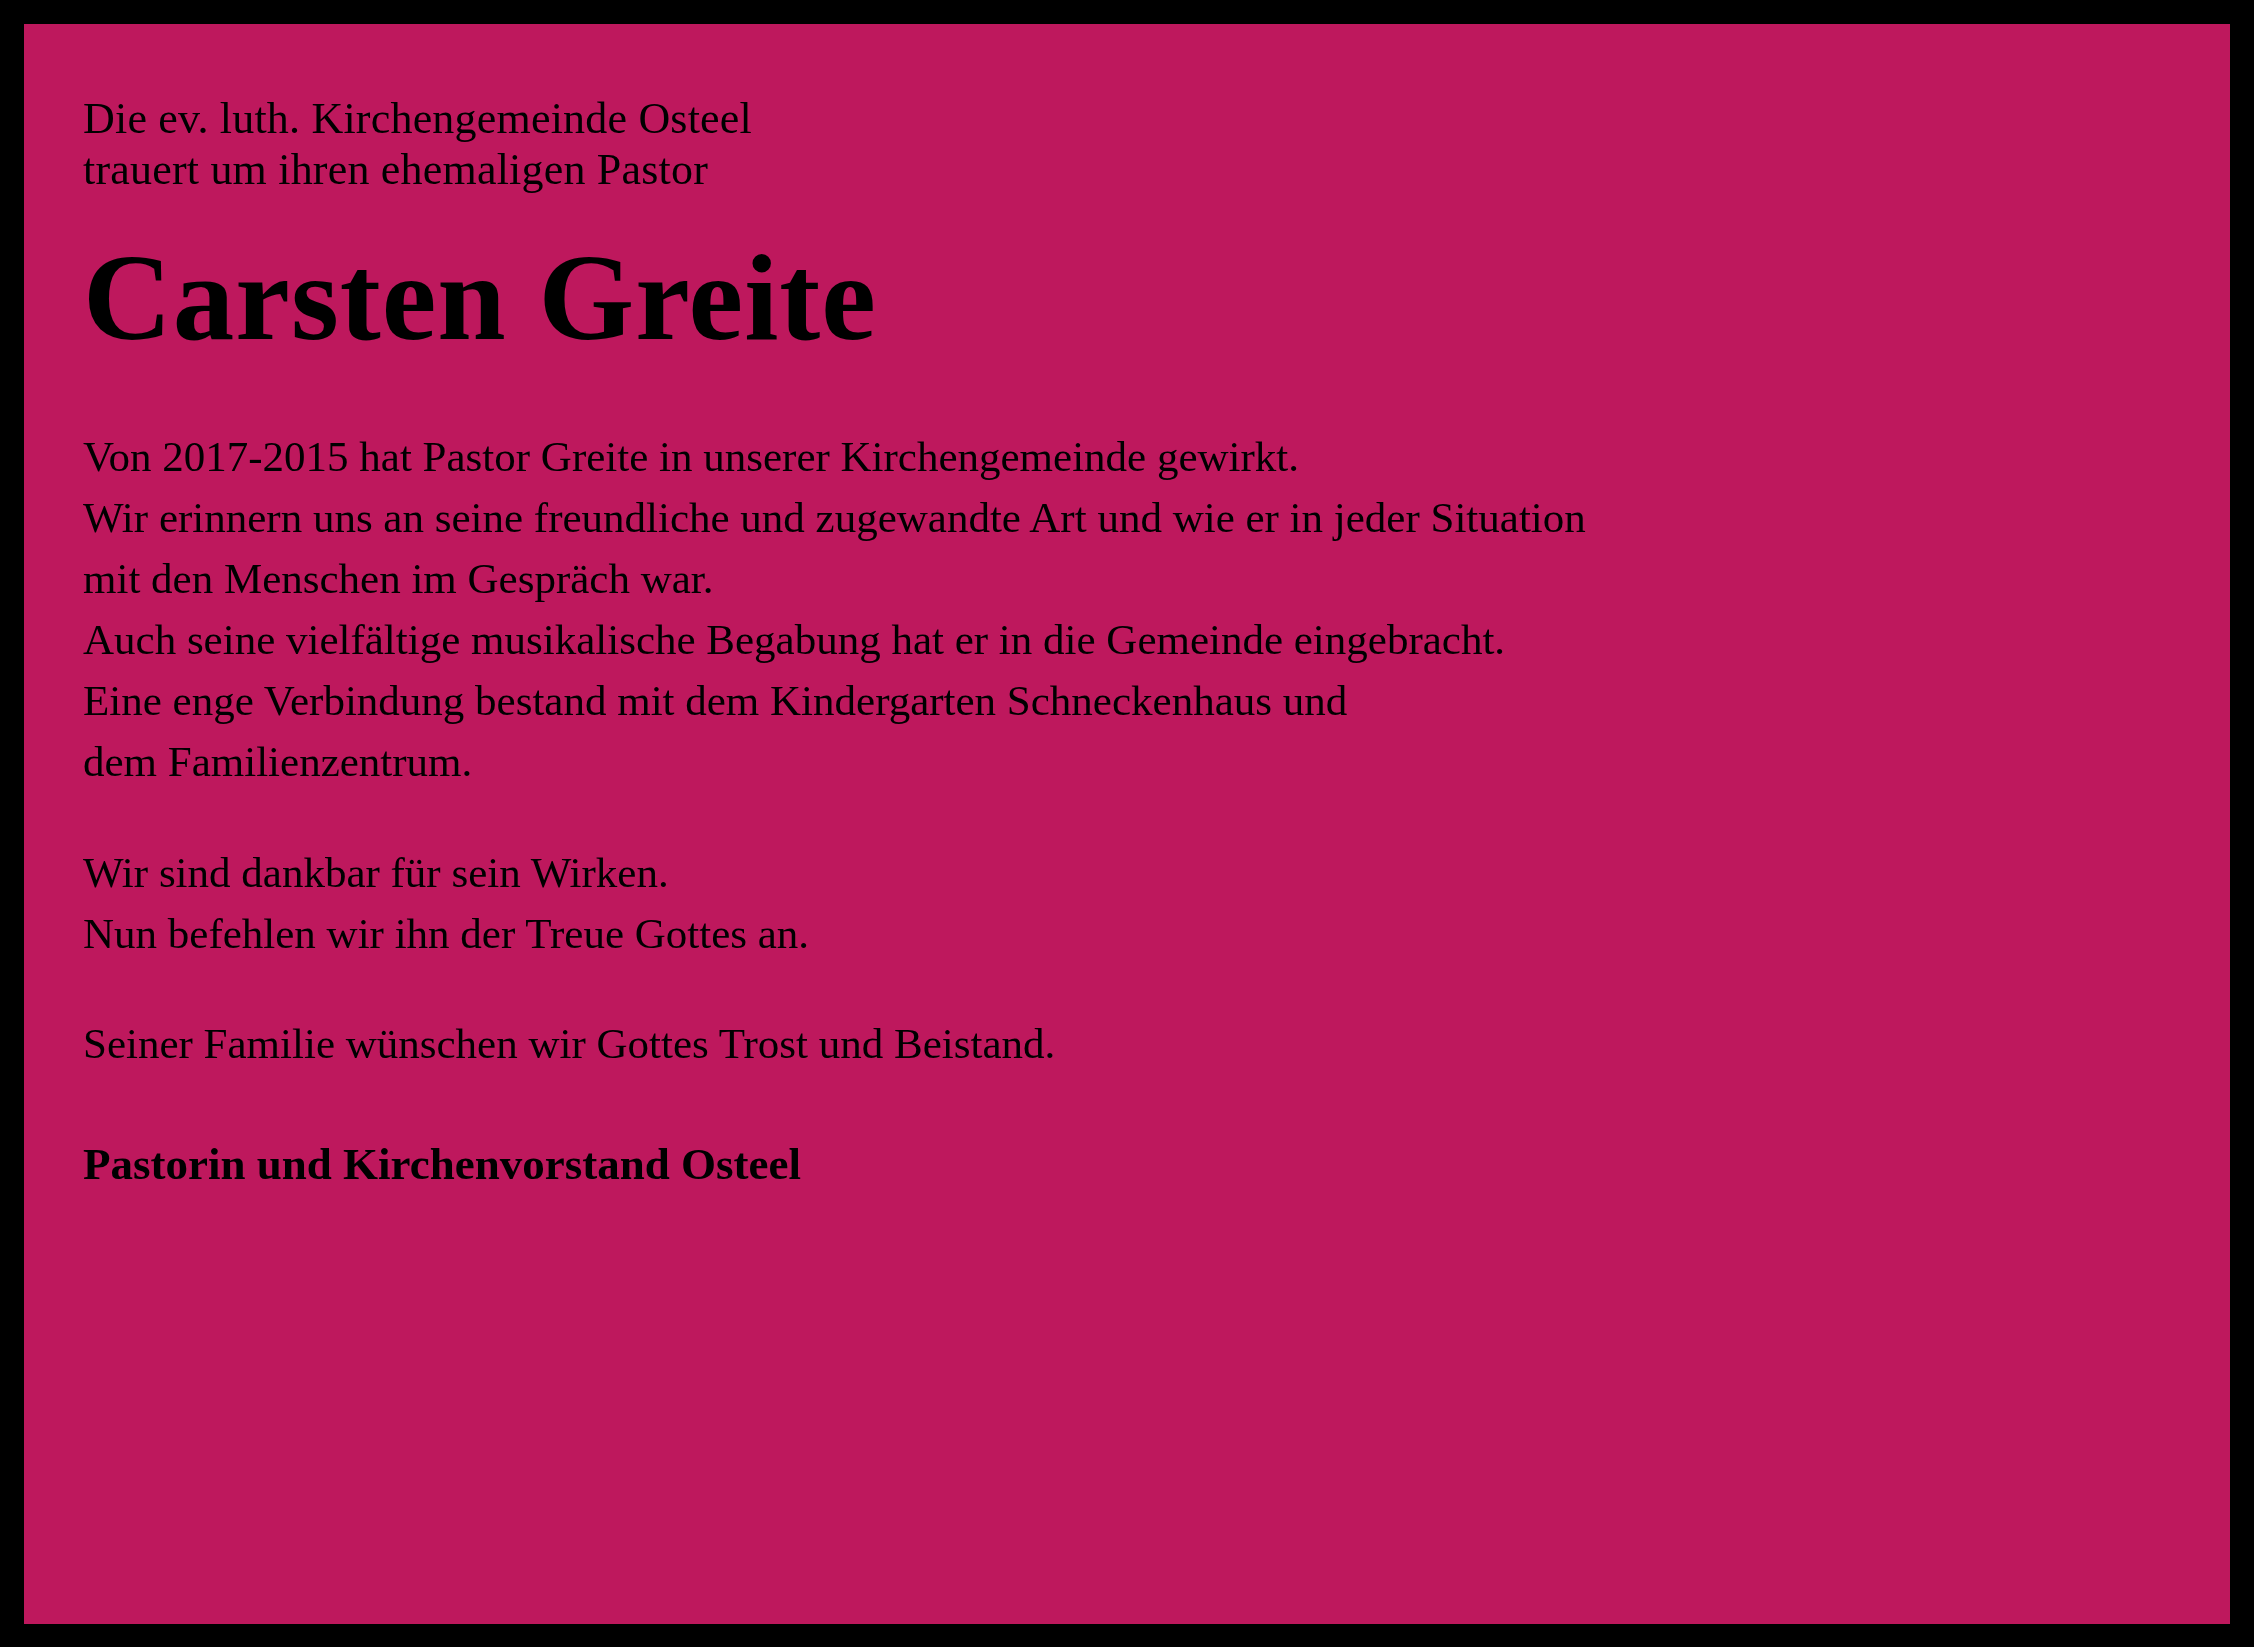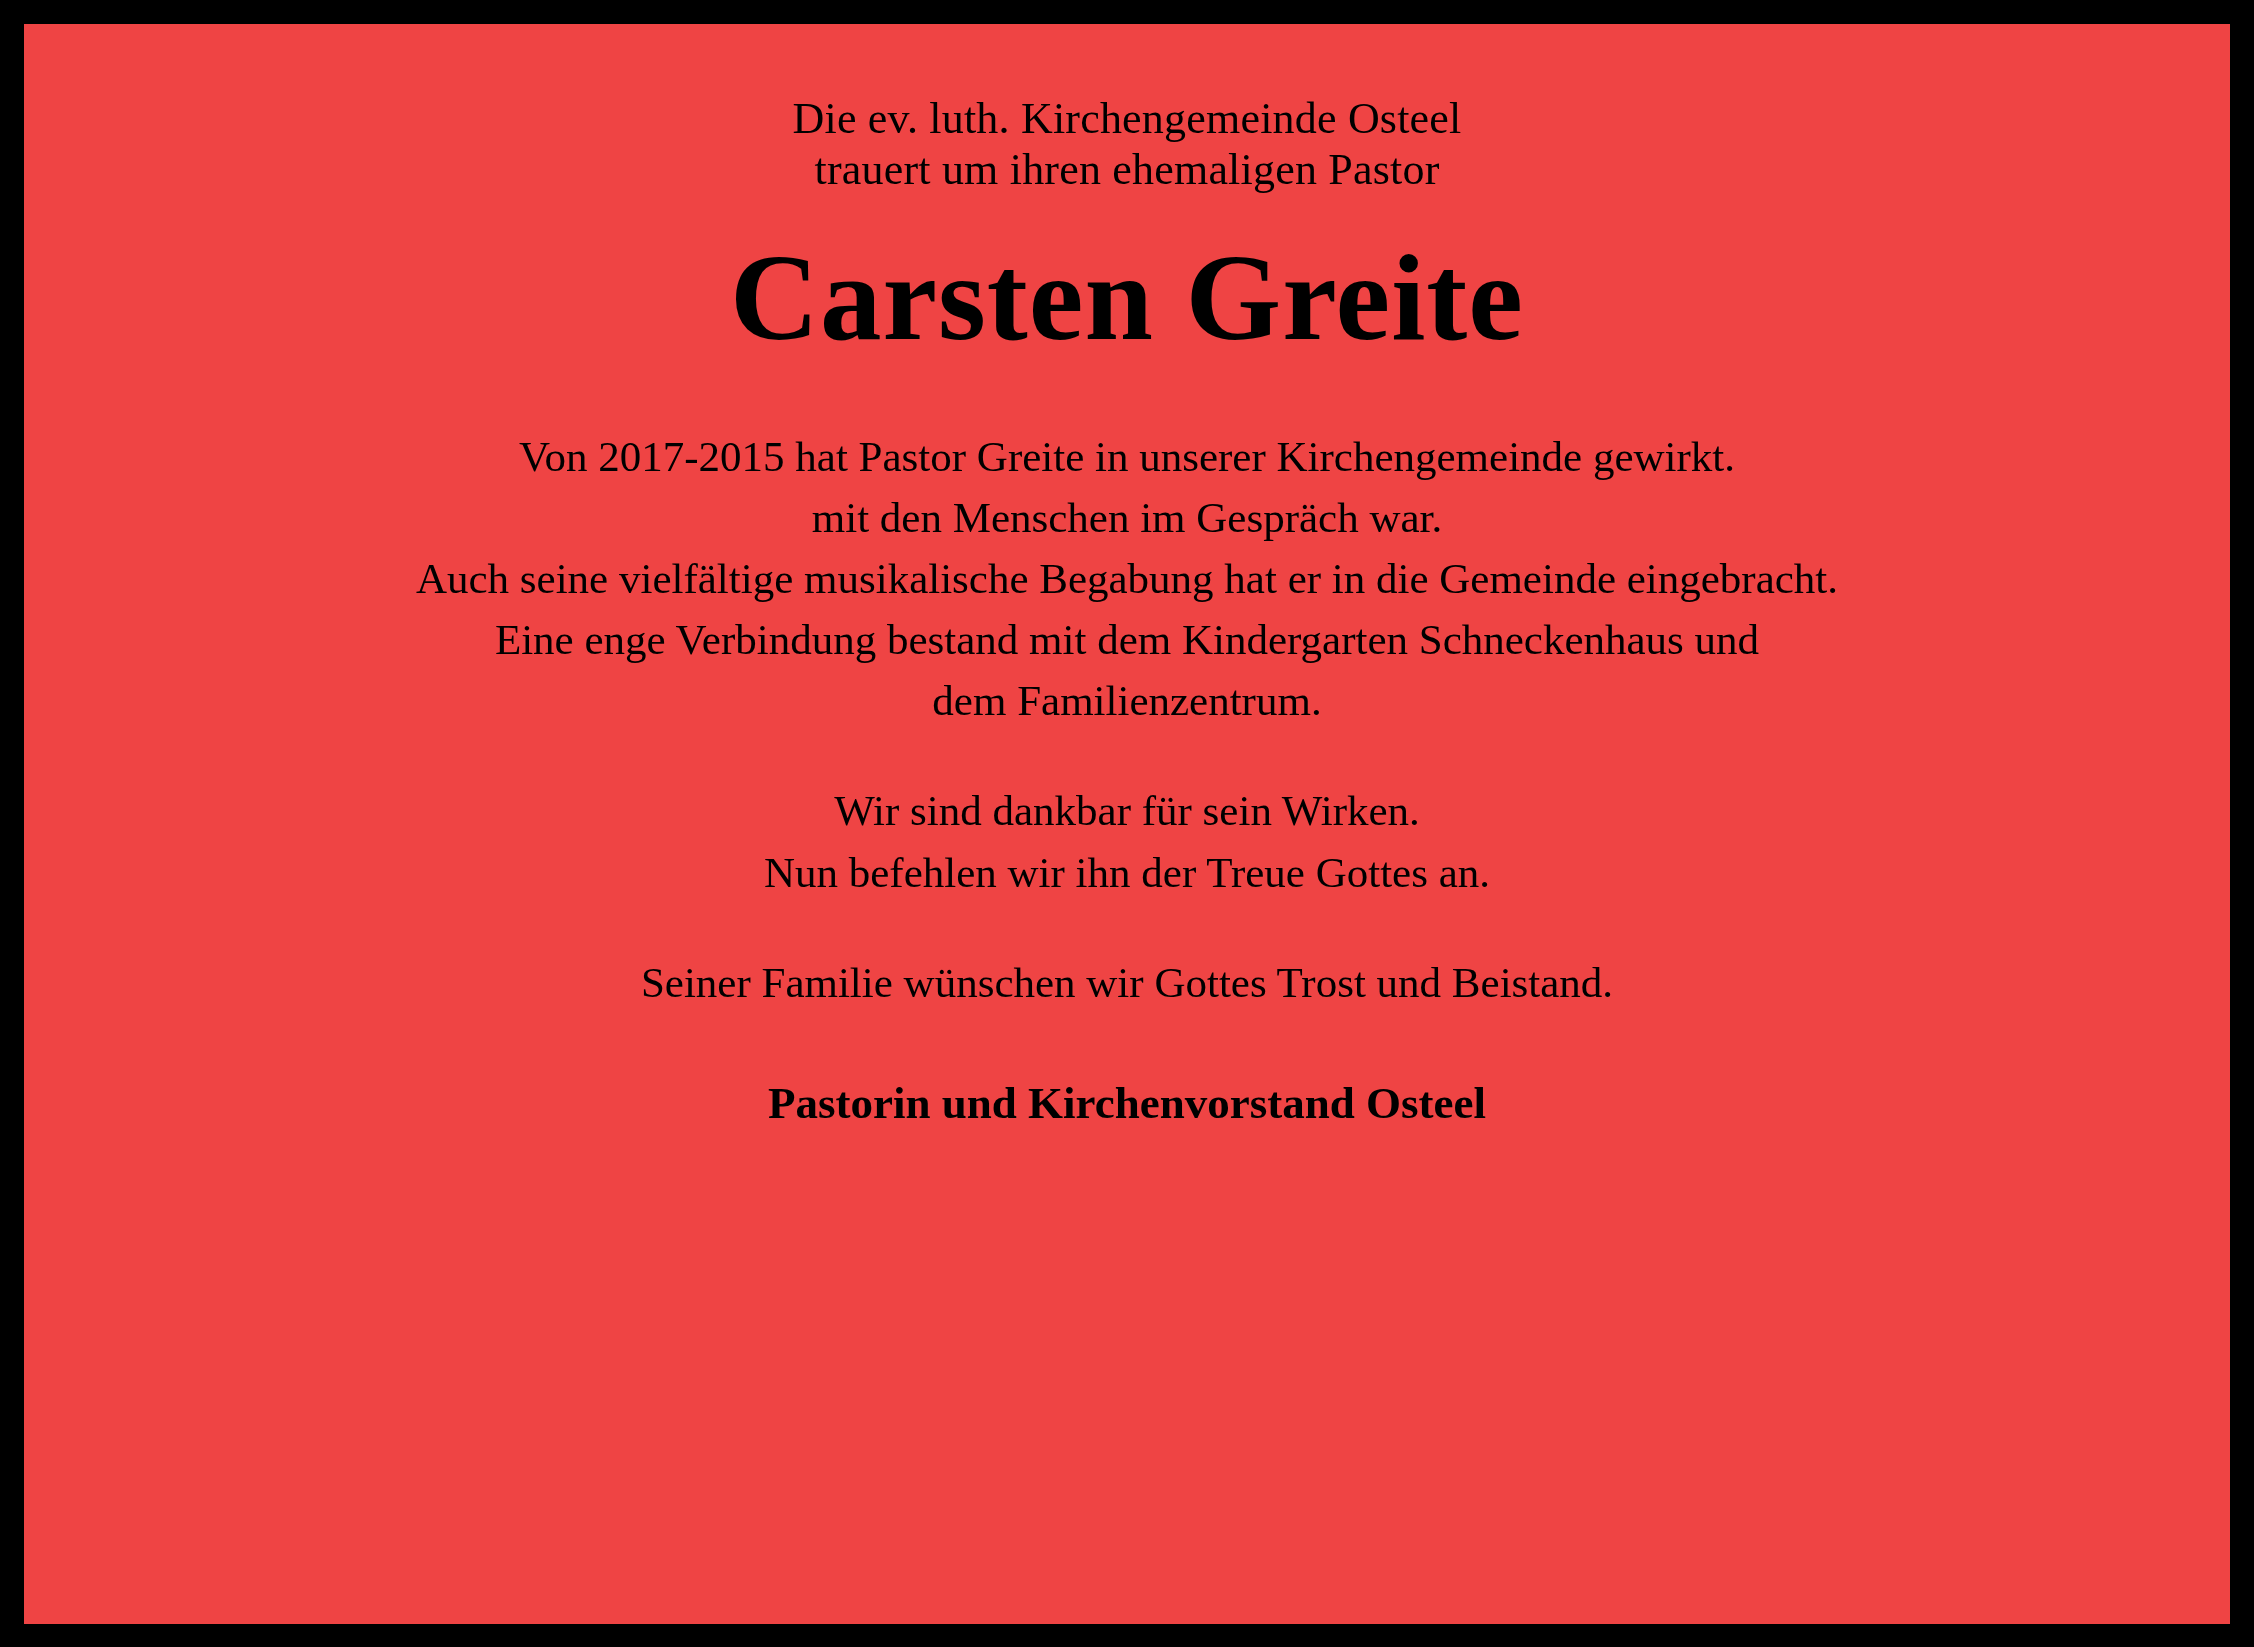--- a/index.html
+++ b/index.html
@@ -21,23 +21,22 @@
     background: #ffffff;
     border: 21.6px solid #000000;
     padding: 0;
   }
 
   .obituary-inner {
     box-sizing: border-box;
     width: 100%;
     height: 100%;
     border: 3.9px solid #000000;
-    background: #ef4444;
+    background: #be185d;
     padding: 69px 59px 39px 59px;
-    text-align: center;
     display: block;
   }
 
   .intro {
     font-size: 44px;
     line-height: 1.17;
     letter-spacing: 0.2px;
   }
 
   .intro div {
@@ -86,20 +85,21 @@
 
     <div class="intro">
       <div>Die ev. luth. Kirchengemeinde Osteel</div>
       <div>trauert um ihren ehemaligen Pastor</div>
     </div>
 
     <div class="name">Carsten Greite</div>
 
     <div class="body-block">
       <div class="line">Von 2017-2015 hat Pastor Greite in unserer Kirchengemeinde gewirkt.</div>
+      <div class="line">Wir erinnern uns an seine freundliche und zugewandte Art und wie er in jeder Situation</div>
       <div class="line">mit den Menschen im Gespräch war.</div>
       <div class="line">Auch seine vielfältige musikalische Begabung hat er in die Gemeinde eingebracht.</div>
       <div class="line">Eine enge Verbindung bestand mit dem Kindergarten Schneckenhaus und</div>
       <div class="line">dem Familienzentrum.</div>
     </div>
 
     <div class="spacer-md"></div>
 
     <div class="body-block" style="margin-top:0">
       <div class="line">Wir sind dankbar für sein Wirken.</div>

